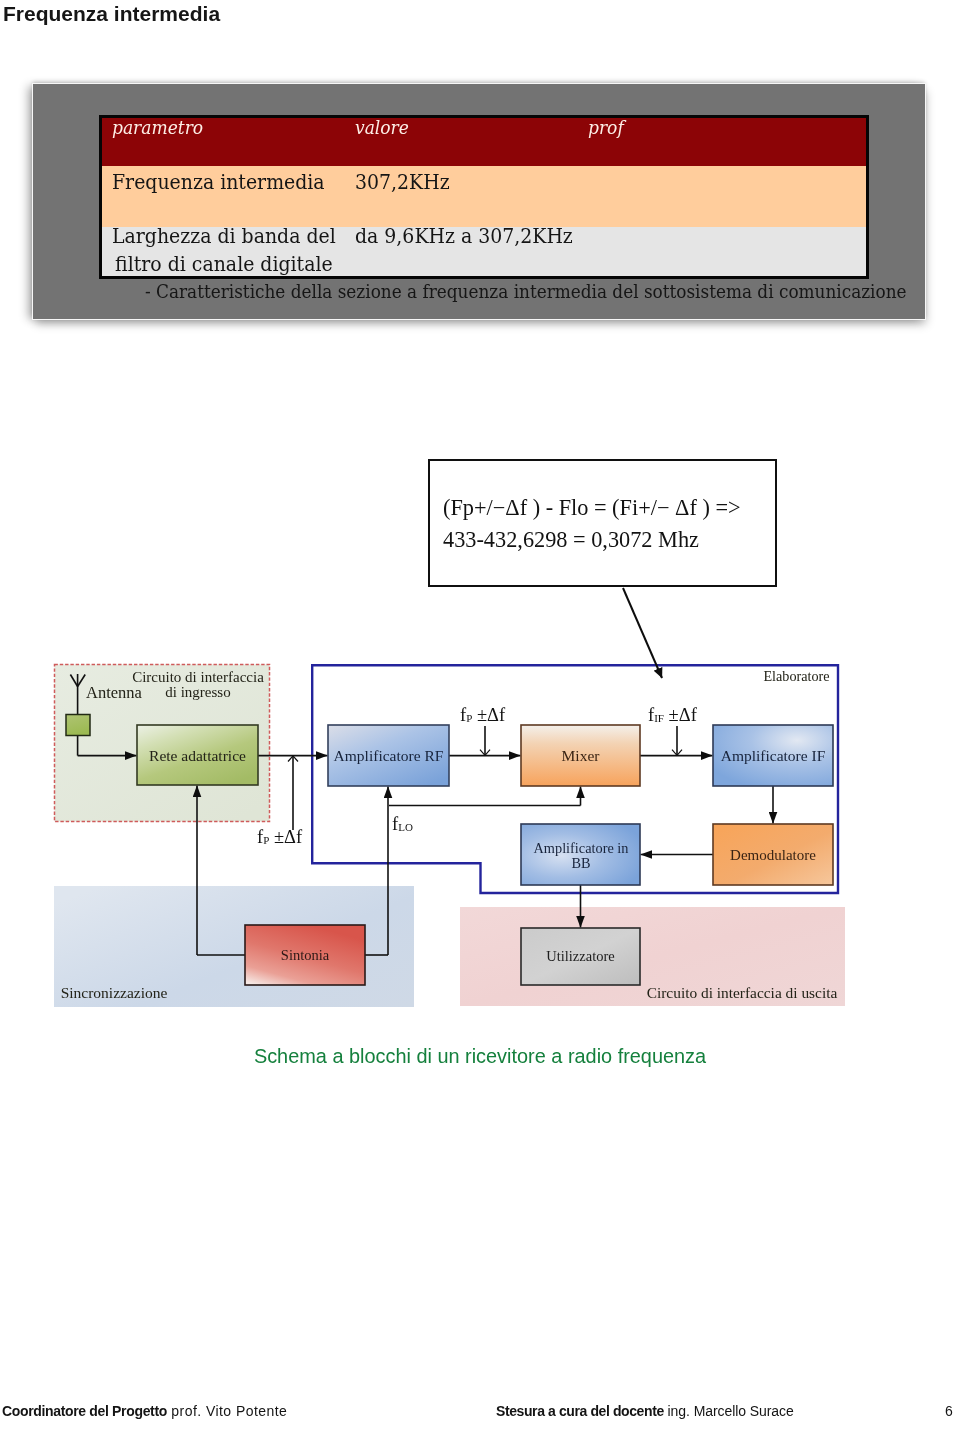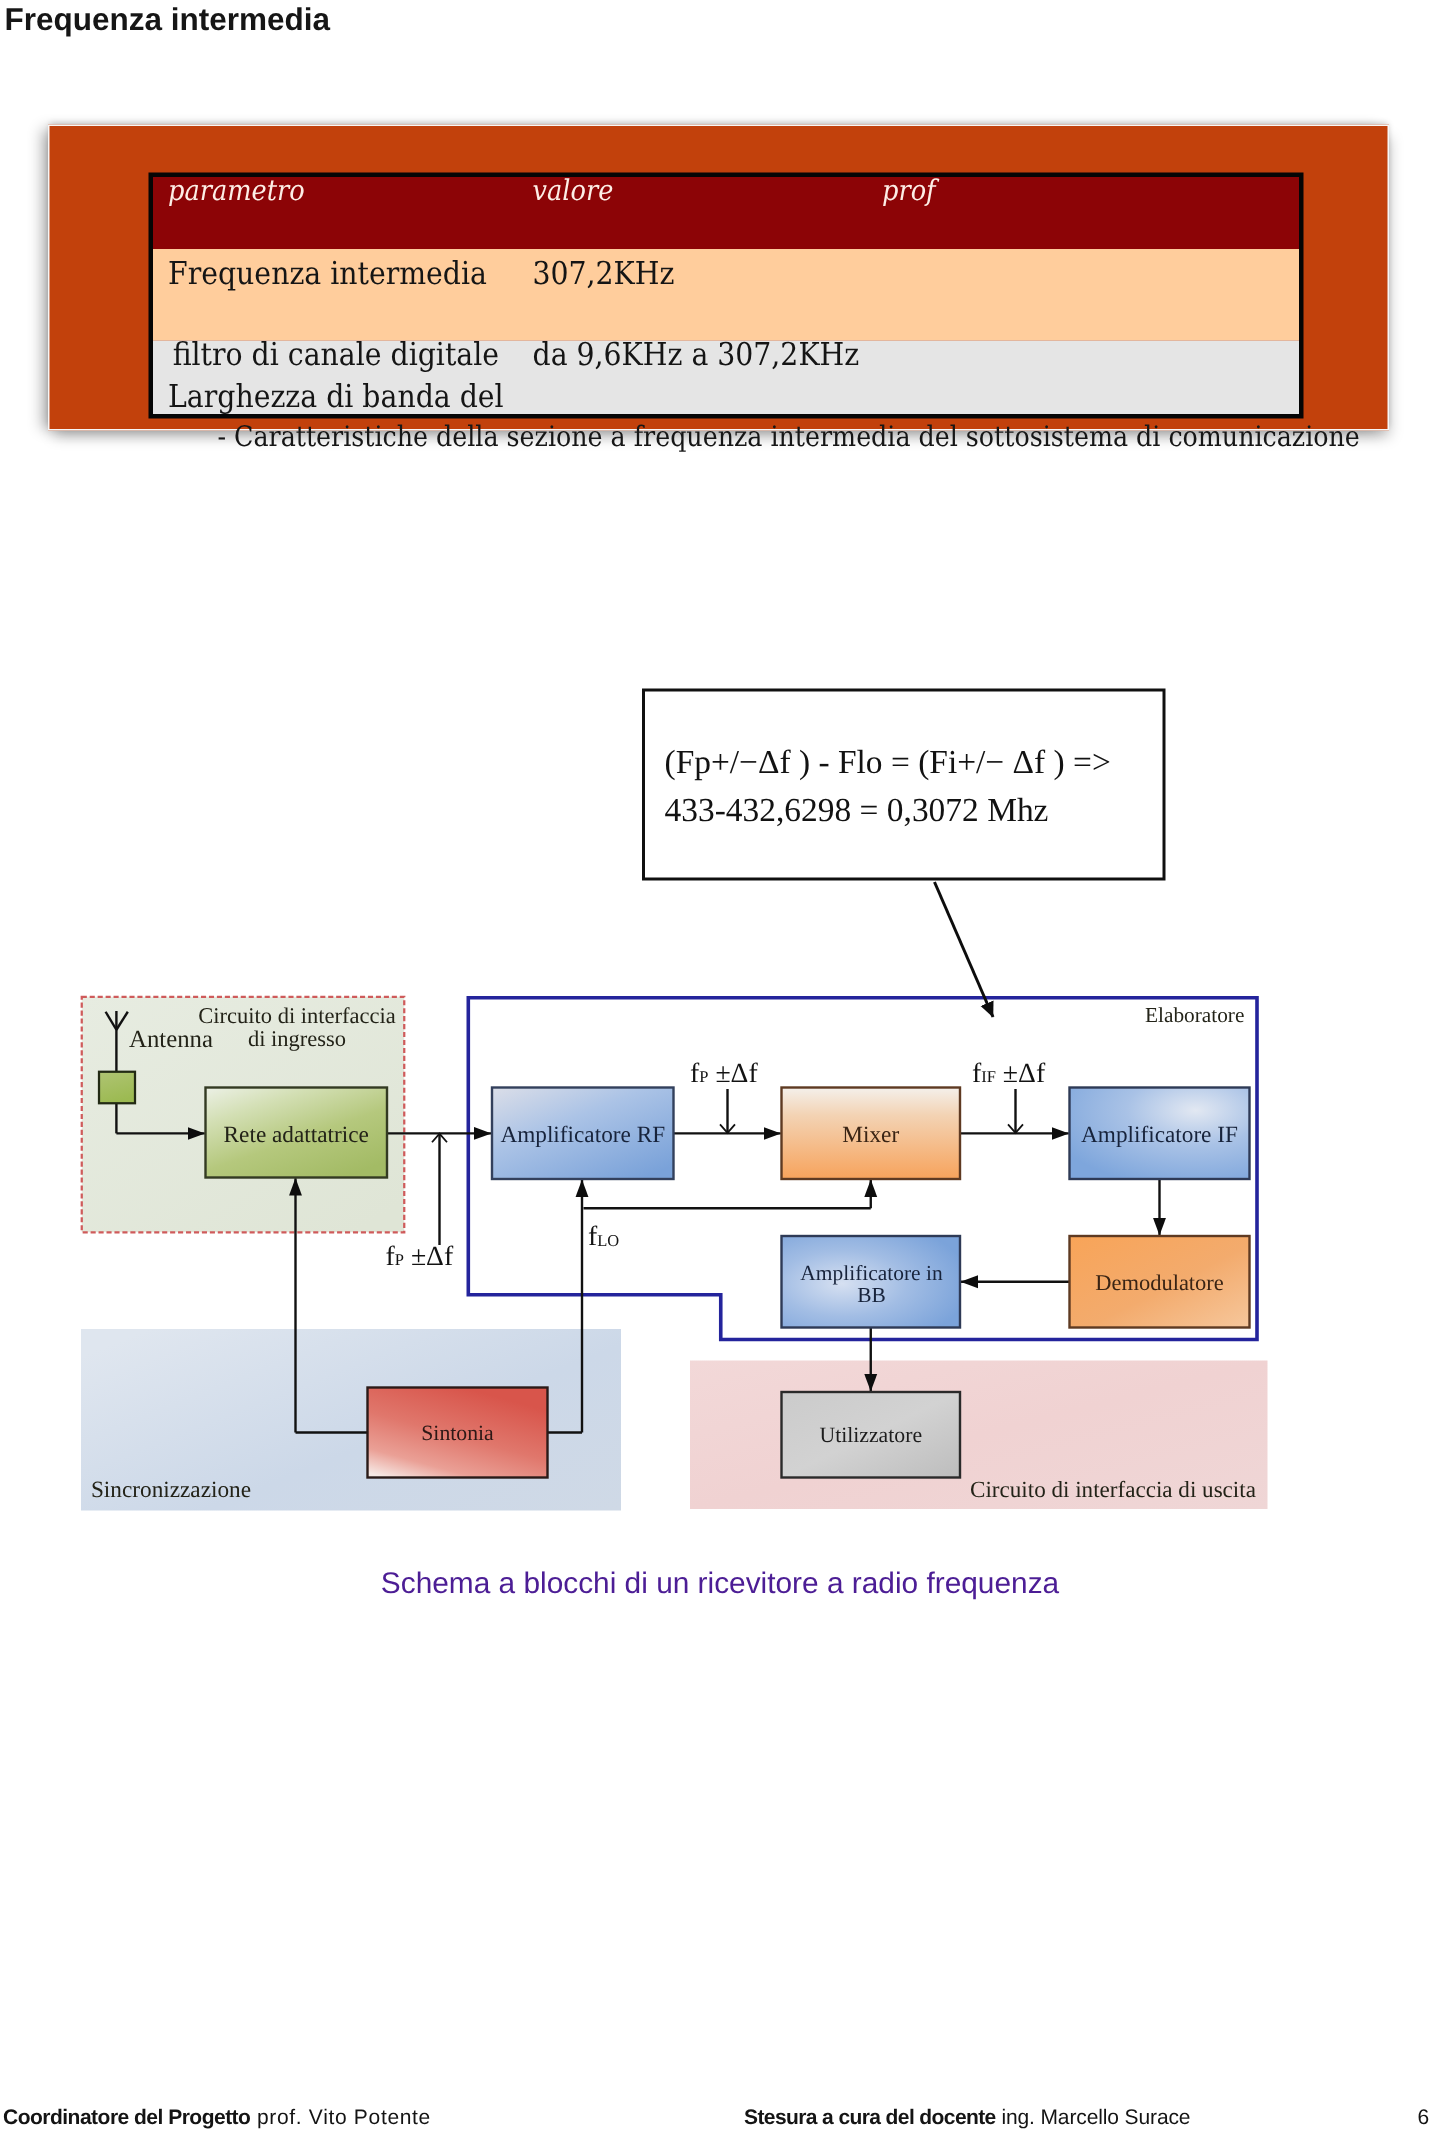--- a/index.html
+++ b/index.html
@@ -4,21 +4,21 @@
 <title>Frequenza intermedia</title>
 <style>
   html,body{margin:0;padding:0;}
   body{width:960px;height:1429px;background:#ffffff;font-family:"Liberation Sans",sans-serif;position:relative;overflow:hidden;}
   .page{position:absolute;left:0;top:0;width:960px;height:1429px;}
 
   
   #page-title{position:absolute;left:3px;top:2px;font-size:21px;line-height:24px;font-weight:bold;color:#161616;}
 
   
-  .tbl-card{position:absolute;left:32px;top:83px;width:894px;height:204px;background:#c2410c;
+  .tbl-card{position:absolute;left:32px;top:83px;width:894px;height:237px;background:#737373;
             box-shadow:-6px 1px 9px -2px rgba(0,0,0,.30), 2px 6px 9px -2px rgba(0,0,0,.28),
                        0 -2px 4px -1px rgba(0,0,0,.20);}
   .tbl-card .inner-edge{position:absolute;left:0;top:0;right:0;bottom:0;border:1px solid #f7f7f7;}
 
   .rtable{position:absolute;left:67px;top:32px;width:764px;height:158px;border:3px solid #050505;
           border-collapse:collapse;}
   .rtable .row{position:absolute;left:0;right:0;}
   .row-head{top:0;height:48px;background:#8c0406;}
   .row-1{top:48px;height:61px;background:#ffcd9c;}
   .row-2{top:109px;height:49px;background:#e5e5e5;}
@@ -34,21 +34,21 @@
                font-family:"DejaVu Serif",serif;font-stretch:condensed;font-size:18.78px;color:#161616;white-space:nowrap;}
 
   
   .formula-box{position:absolute;left:428px;top:459px;width:349px;height:128px;border:2.2px solid #101010;
                background:#ffffff;box-sizing:border-box;padding-left:16px;}
   .formula-box .ftext{position:absolute;left:13px;top:31px;font-family:"Liberation Serif",serif;
                font-size:22.3px;line-height:32px;color:#121212;white-space:nowrap;}
 
   
   #diagram-caption{position:absolute;left:0;top:1045px;width:960px;text-align:center;
-                   font-size:19.9px;color:#4c1d95;}
+                   font-size:19.9px;color:#15803d;}
 
   
   .footer{position:absolute;left:0;top:1403px;width:960px;height:26px;font-size:14px;color:#141414;}
   .footer .left{position:absolute;left:2px;top:0;white-space:nowrap;}
   .footer .right{position:absolute;left:496px;top:0;white-space:nowrap;}
   .footer .pageno{position:absolute;left:945px;top:0;}
   .footer b{font-weight:bold;letter-spacing:-0.34px;}
   .footer .left span{letter-spacing:0.45px;}
   .footer .right span{letter-spacing:-0.08px;}
   .footer .right b{letter-spacing:-0.4px;margin-top:22px;}
@@ -72,22 +72,22 @@
       <div class="row row-2"></div>
 
       <div class="cell hd c1" style="top:-2px">parametro</div>
       <div class="cell hd c2" style="top:-2px">valore</div>
       <div class="cell hd c3" style="top:-2px">prof</div>
 
       <div class="cell bd c1" style="top:52px">Frequenza intermedia</div>
       <div class="cell bd c2" style="top:52px">307,2KHz</div>
 
       <div class="cell bd2 c1" style="top:104px">
+        <div>Larghezza di banda del</div>
         <div style="text-align:center">filtro di canale digitale</div>
-        <div>Larghezza di banda del</div>
       </div>
       <div class="cell bd2 c2" style="top:104px">da 9,6KHz a 307,2KHz</div>
     </div>
     <div class="tbl-caption">- Caratteristiche della sezione a frequenza intermedia del sottosistema di comunicazione</div>
   </div>
 
   <div class="formula-box">
     <div class="ftext">
       <div>(Fp+/−Δf ) -  Flo = (Fi+/− Δf ) =&gt;</div>
       <div>433-432,6298 = 0,3072 Mhz</div>

